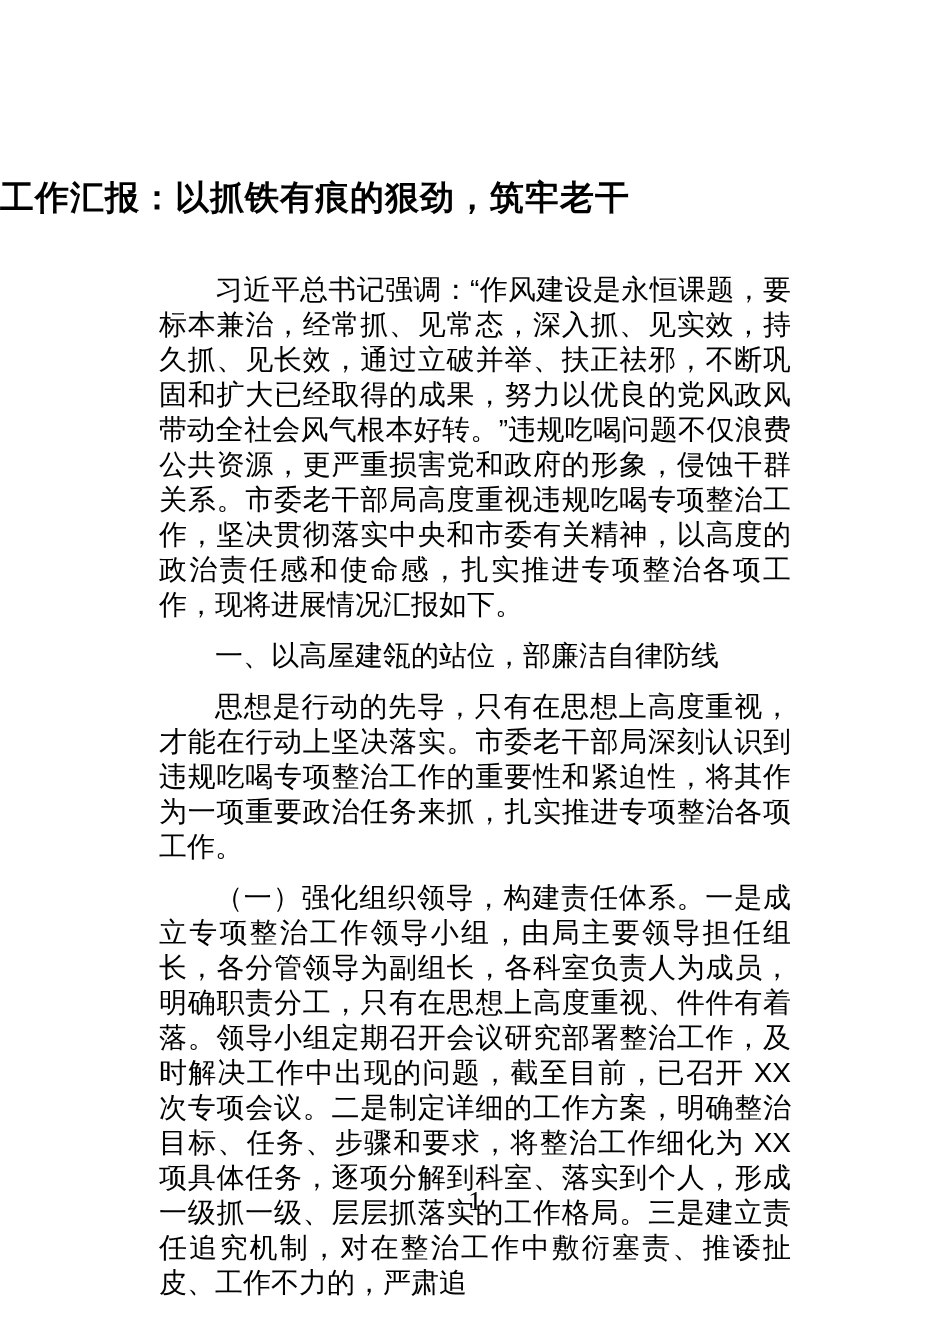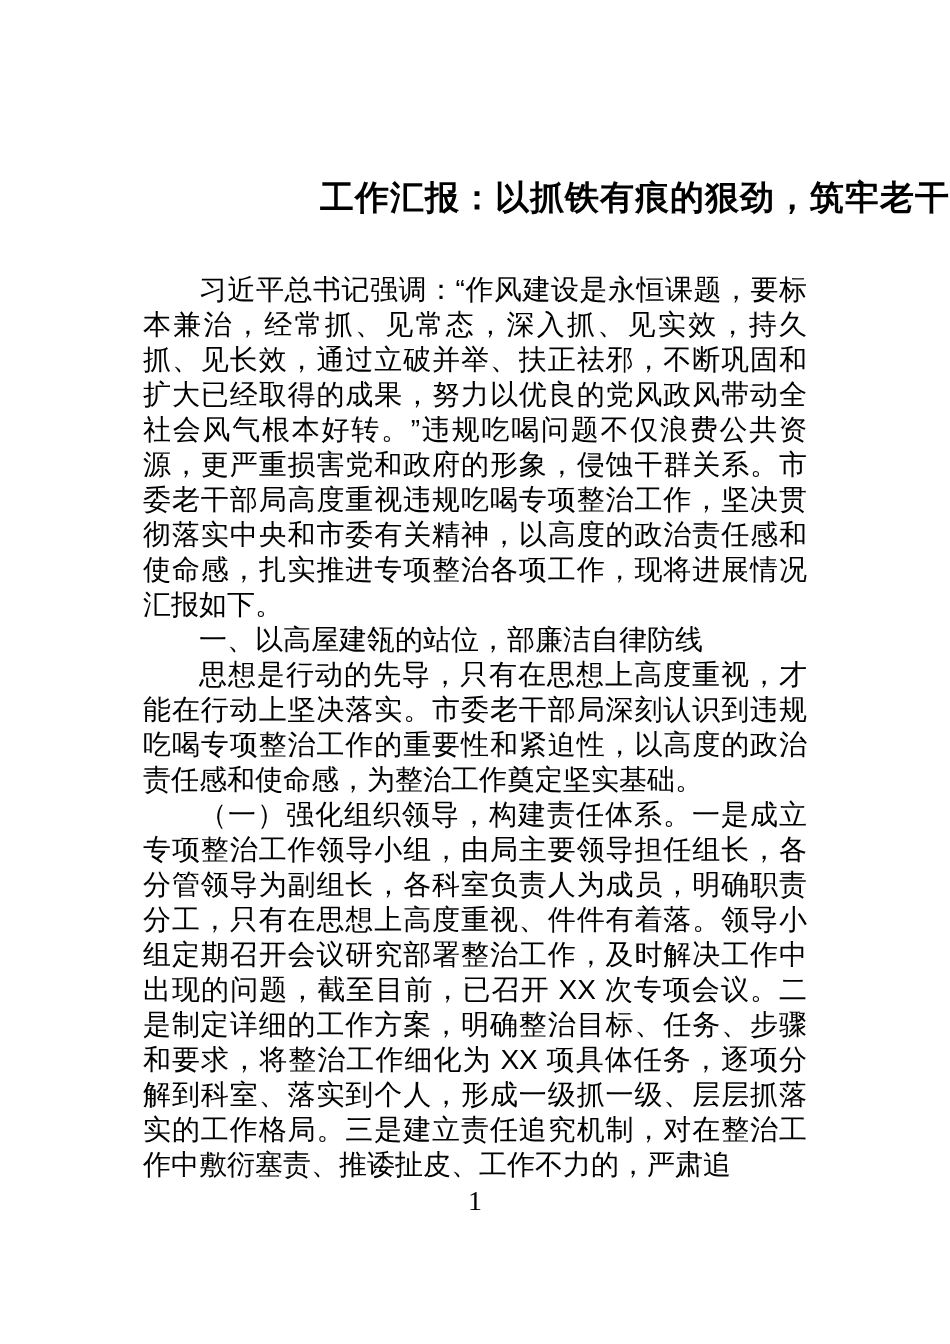--- a/index.html
+++ b/index.html
@@ -9,33 +9,33 @@
     height: 1344px;
     background: #ffffff;
     color: #000000;
     font-family: "Liberation Sans", sans-serif;
     overflow: hidden;
     margin: 0 auto;
   }
   .doc-title {
     margin: 0;
     padding-top: 164px;
-    text-align: right;
+    text-align: left;
     font-size: 34px;
     font-weight: 700;
     line-height: 67px;
     letter-spacing: 1px;
   }
   .title-line { display: block; }
   .doc-body {
     width: 664px;
     margin: 41px auto 0 auto;
   }
   .doc-body p {
-    margin: 0;
+    margin: 16px;
     font-size: 28px;
     line-height: 35px;
     text-align: justify;
     text-justify: inter-ideograph;
     text-indent: 2em;
     word-break: break-all;
   }
   .page-number {
     position: absolute;
     top: 1186px;
@@ -52,19 +52,19 @@
 
 <div class="page">
 
   <h1 class="doc-title">
     <span class="title-line">工作汇报：以抓铁有痕的狠劲，筑牢老干</span>
   </h1>
 
   <div class="doc-body">
     <p>习近平总书记强调：“作风建设是永恒课题，要标本兼治，经常抓、见常态，深入抓、见实效，持久抓、见长效，通过立破并举、扶正祛邪，不断巩固和扩大已经取得的成果，努力以优良的党风政风带动全社会风气根本好转。”违规吃喝问题不仅浪费公共资源，更严重损害党和政府的形象，侵蚀干群关系。市委老干部局高度重视违规吃喝专项整治工作，坚决贯彻落实中央和市委有关精神，以高度的政治责任感和使命感，扎实推进专项整治各项工作，现将进展情况汇报如下。</p>
     <p>一、以高屋建瓴的站位，部廉洁自律防线</p>
-    <p>思想是行动的先导，只有在思想上高度重视，才能在行动上坚决落实。市委老干部局深刻认识到违规吃喝专项整治工作的重要性和紧迫性，以高度的政治责任感和使命感，为整治工作奠定坚实基础。</p>
+    <p>思想是行动的先导，只有在思想上高度重视，才能在行动上坚决落实。市委老干部局深刻认识到违规吃喝专项整治工作的重要性和紧迫性，将其作为一项重要政治任务来抓，扎实推进专项整治各项工作。</p>
     <p>（一）强化组织领导，构建责任体系。一是成立专项整治工作领导小组，由局主要领导担任组长，各分管领导为副组长，各科室负责人为成员，明确职责分工，只有在思想上高度重视、件件有着落。领导小组定期召开会议研究部署整治工作，及时解决工作中出现的问题，截至目前，已召开 XX 次专项会议。二是制定详细的工作方案，明确整治目标、任务、步骤和要求，将整治工作细化为 XX 项具体任务，逐项分解到科室、落实到个人，形成一级抓一级、层层抓落实的工作格局。三是建立责任追究机制，对在整治工作中敷衍塞责、推诿扯皮、工作不力的，严肃追</p>
   </div>
 
   <div class="page-number">1</div>
 
 </div>
 
 </body></html>

